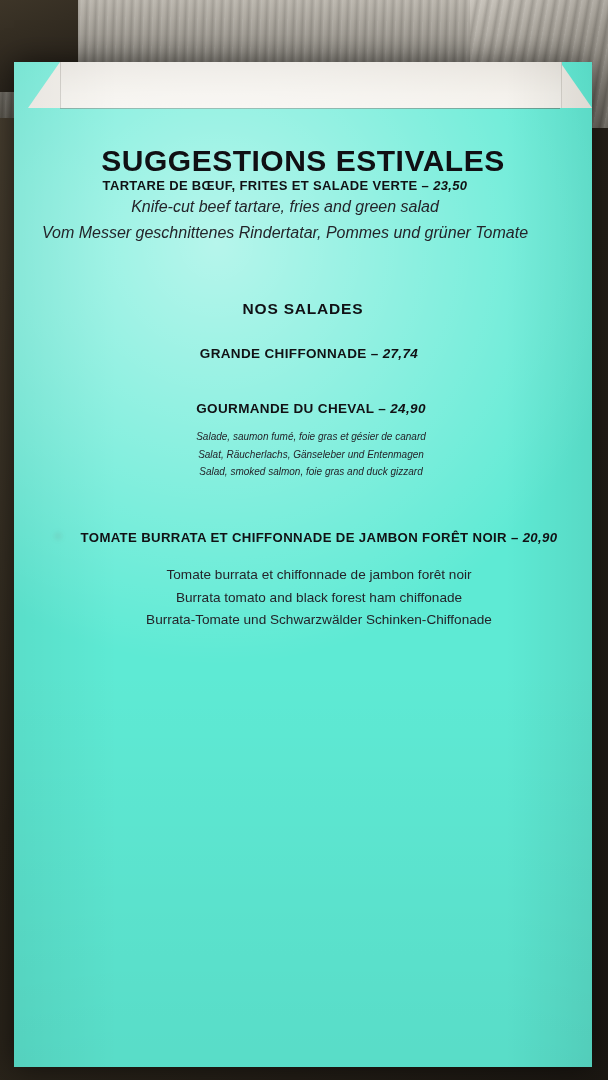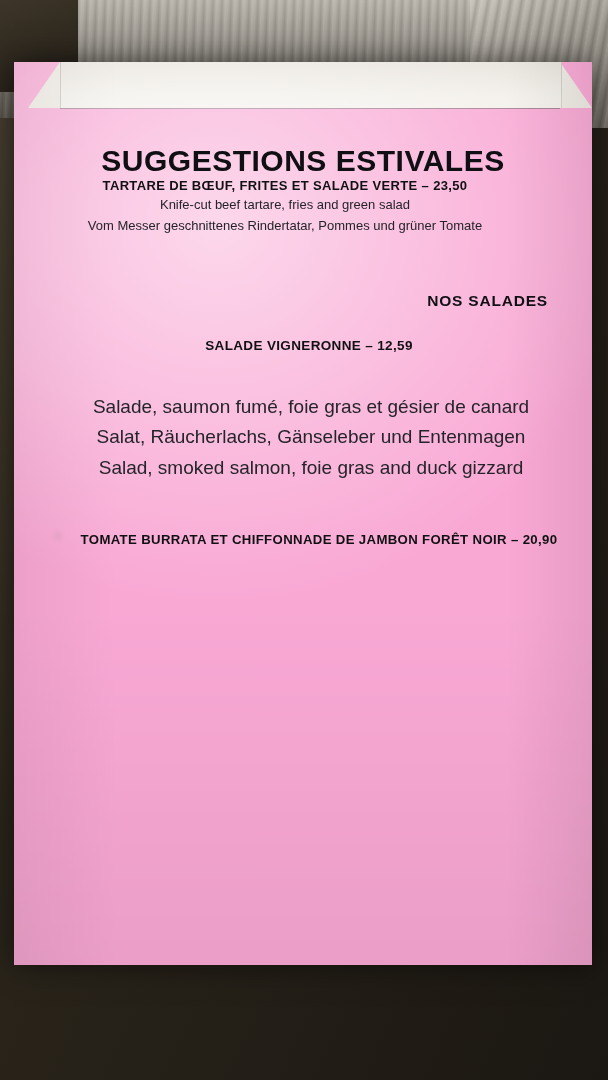--- a/index.html
+++ b/index.html
@@ -54,22 +54,22 @@
     width: 78px; height: 92px;
     background: linear-gradient(160deg, #3d3528 0%, #241f18 100%);
   }
 
   
   .card {
     position: absolute;
     left: 14px;
     top: 62px;
     width: 578px;
-    height: 903px;
-    background: #f9a8d4;
+    height: 1005px;
+    background: #5eead4;
     box-shadow: 0 0 28px rgba(0,0,0,0.55);
     overflow: hidden;
   }
   
   .card::after {
     content: "";
     position: absolute;
     inset: 0;
     pointer-events: none;
     background:
@@ -125,65 +125,67 @@
     font-weight: 700;
     letter-spacing: 0.5px;
     text-align: center;
     color: #101014;
   }
 
   .section {
     margin-top: 48px;
   }
   .section-heading {
-    text-align: right;
+    text-align: center;
     font-size: 15.5px;
     font-weight: 700;
     letter-spacing: 0.8px;
     margin: 0 0 28px 0;
     color: #101014;
   }
 
   .item {
     margin-bottom: 30px;
   }
   .item-name {
     font-size: 13.5px;
     font-weight: 600;
     letter-spacing: 0.35px;
     color: #111114;
     text-align: center;
     white-space: nowrap;
   }
   .item-price {
+    font-style: italic;
     font-weight: 700;
   }
   .item-desc {
-    font-size: 13px;
+    font-style: italic;
+    font-size: 16px;
     line-height: 1.42;
     color: #24242a;
     text-align: center;
     margin-top: 3px;
   }
   .item-desc.upright {
     font-style: normal;
     font-size: 13.3px;
     line-height: 1.45;
   }
 
   
   .i-tartare { transform: translateX(-18px); }
   .i-vigneronne { transform: translateX(6px); }
   .i-cheval { transform: translateX(8px); }
   .i-burrata { transform: translateX(10px); margin-left: 12px; }
 
   .i-tartare .item-name { font-size: 13px; }
   .i-burrata .item-name { font-size: 13.2px; }
   .i-burrata .item-desc { font-size: 13.6px; }
-  .i-cheval .item-desc { font-size: 19px; }
+  .i-cheval .item-desc { font-size: 10px; font-style: italic; }
 
   .sp-sal { margin-top: 56px; }
   .sp-cheval { margin-top: 40px; }
   .sp-burrata { margin-top: 50px; }
   .burrata-body { margin-top: 20px; }
 
   .smudge {
     position: absolute;
     z-index: 2;
     border-radius: 50%;
@@ -216,29 +218,35 @@
       <div class="item i-tartare">
         <div class="item-name"><span>TARTARE DE BŒUF, FRITES ET SALADE VERTE – </span><span class="item-price">23,50</span></div>
         <div class="item-desc">Knife-cut beef tartare, fries and green salad</div>
         <div class="item-desc">Vom Messer geschnittenes Rindertatar, Pommes und grüner Tomate</div>
       </div>
 
       <div class="section sp-sal">
         <div class="section-heading">NOS SALADES</div>
 
         <div class="item i-vigneronne">
-          <div class="item-name"><span>SALADE VIGNERONNE – </span><span class="item-price">12,59</span></div>
+          <div class="item-name"><span>GRANDE CHIFFONNADE – </span><span class="item-price">27,74</span></div>
         </div>
 
         <div class="item i-cheval sp-cheval">
+          <div class="item-name"><span>GOURMANDE DU CHEVAL – </span><span class="item-price">24,90</span></div>
           <div class="item-desc upright" style="margin-top:14px;">Salade, saumon fumé, foie gras et gésier de canard</div>
           <div class="item-desc upright">Salat, Räucherlachs, Gänseleber und Entenmagen</div>
           <div class="item-desc upright">Salad, smoked salmon, foie gras and duck gizzard</div>
         </div>
       </div>
 
       <div class="item i-burrata sp-burrata">
         <div class="item-name"><span>TOMATE BURRATA ET CHIFFONNADE DE JAMBON FORÊT NOIR – </span><span class="item-price">20,90</span></div>
+        <div class="burrata-body">
+          <div class="item-desc upright">Tomate burrata et chiffonnade de jambon forêt noir</div>
+          <div class="item-desc upright">Burrata tomato and black forest ham chiffonade</div>
+          <div class="item-desc upright">Burrata-Tomate und Schwarzwälder Schinken-Chiffonade</div>
+        </div>
       </div>
 
     </div>
   </div>
 </div>
 
 </body></html>

